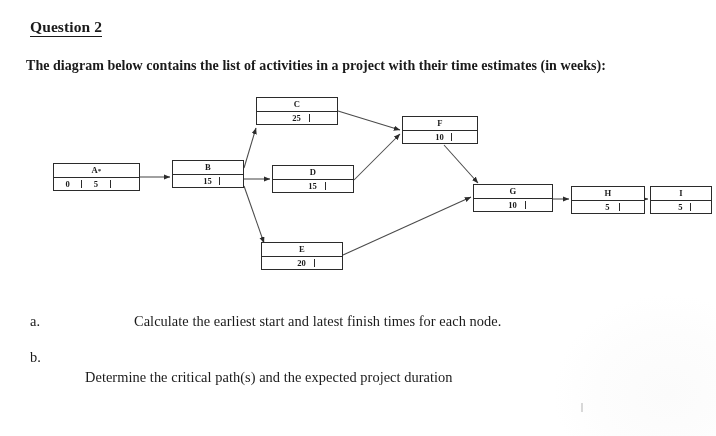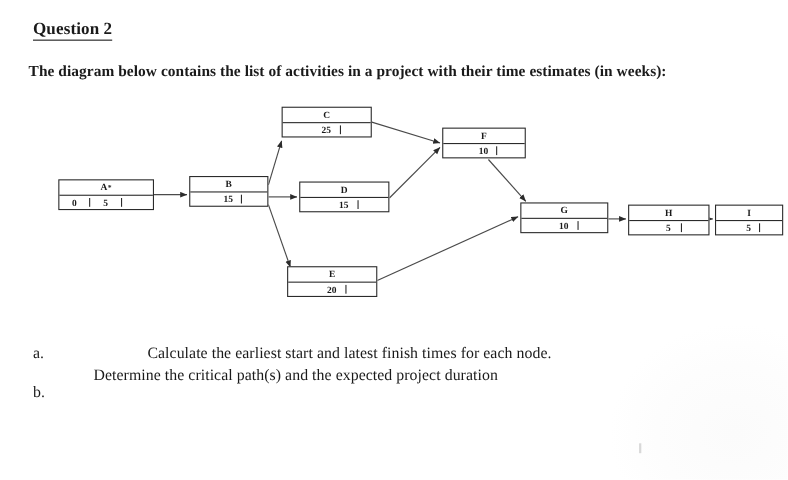--- a/index.html
+++ b/index.html
@@ -188,16 +188,16 @@
             <div class="cell"></div>
           </div>
         </div>
       </div>
   </div>
 
   <div>
     <div class="qlabel" style="left:30px;top:313px;">a.</div>
     <div class="qitem" style="left:102px;top:313px;margin-left:32px;">Calculate the earliest start and latest finish times for each node.</div>
     <div class="qlabel" style="left:30px;top:349px;">b.</div>
-    <div class="qitem" style="left:85px;top:333px;">Determine the critical path(s) and the expected project duration</div>
+    <div class="qitem" style="left:85px;top:369px;">Determine the critical path(s) and the expected project duration</div>
   </div>
 
 </div>
 
 </body></html>

